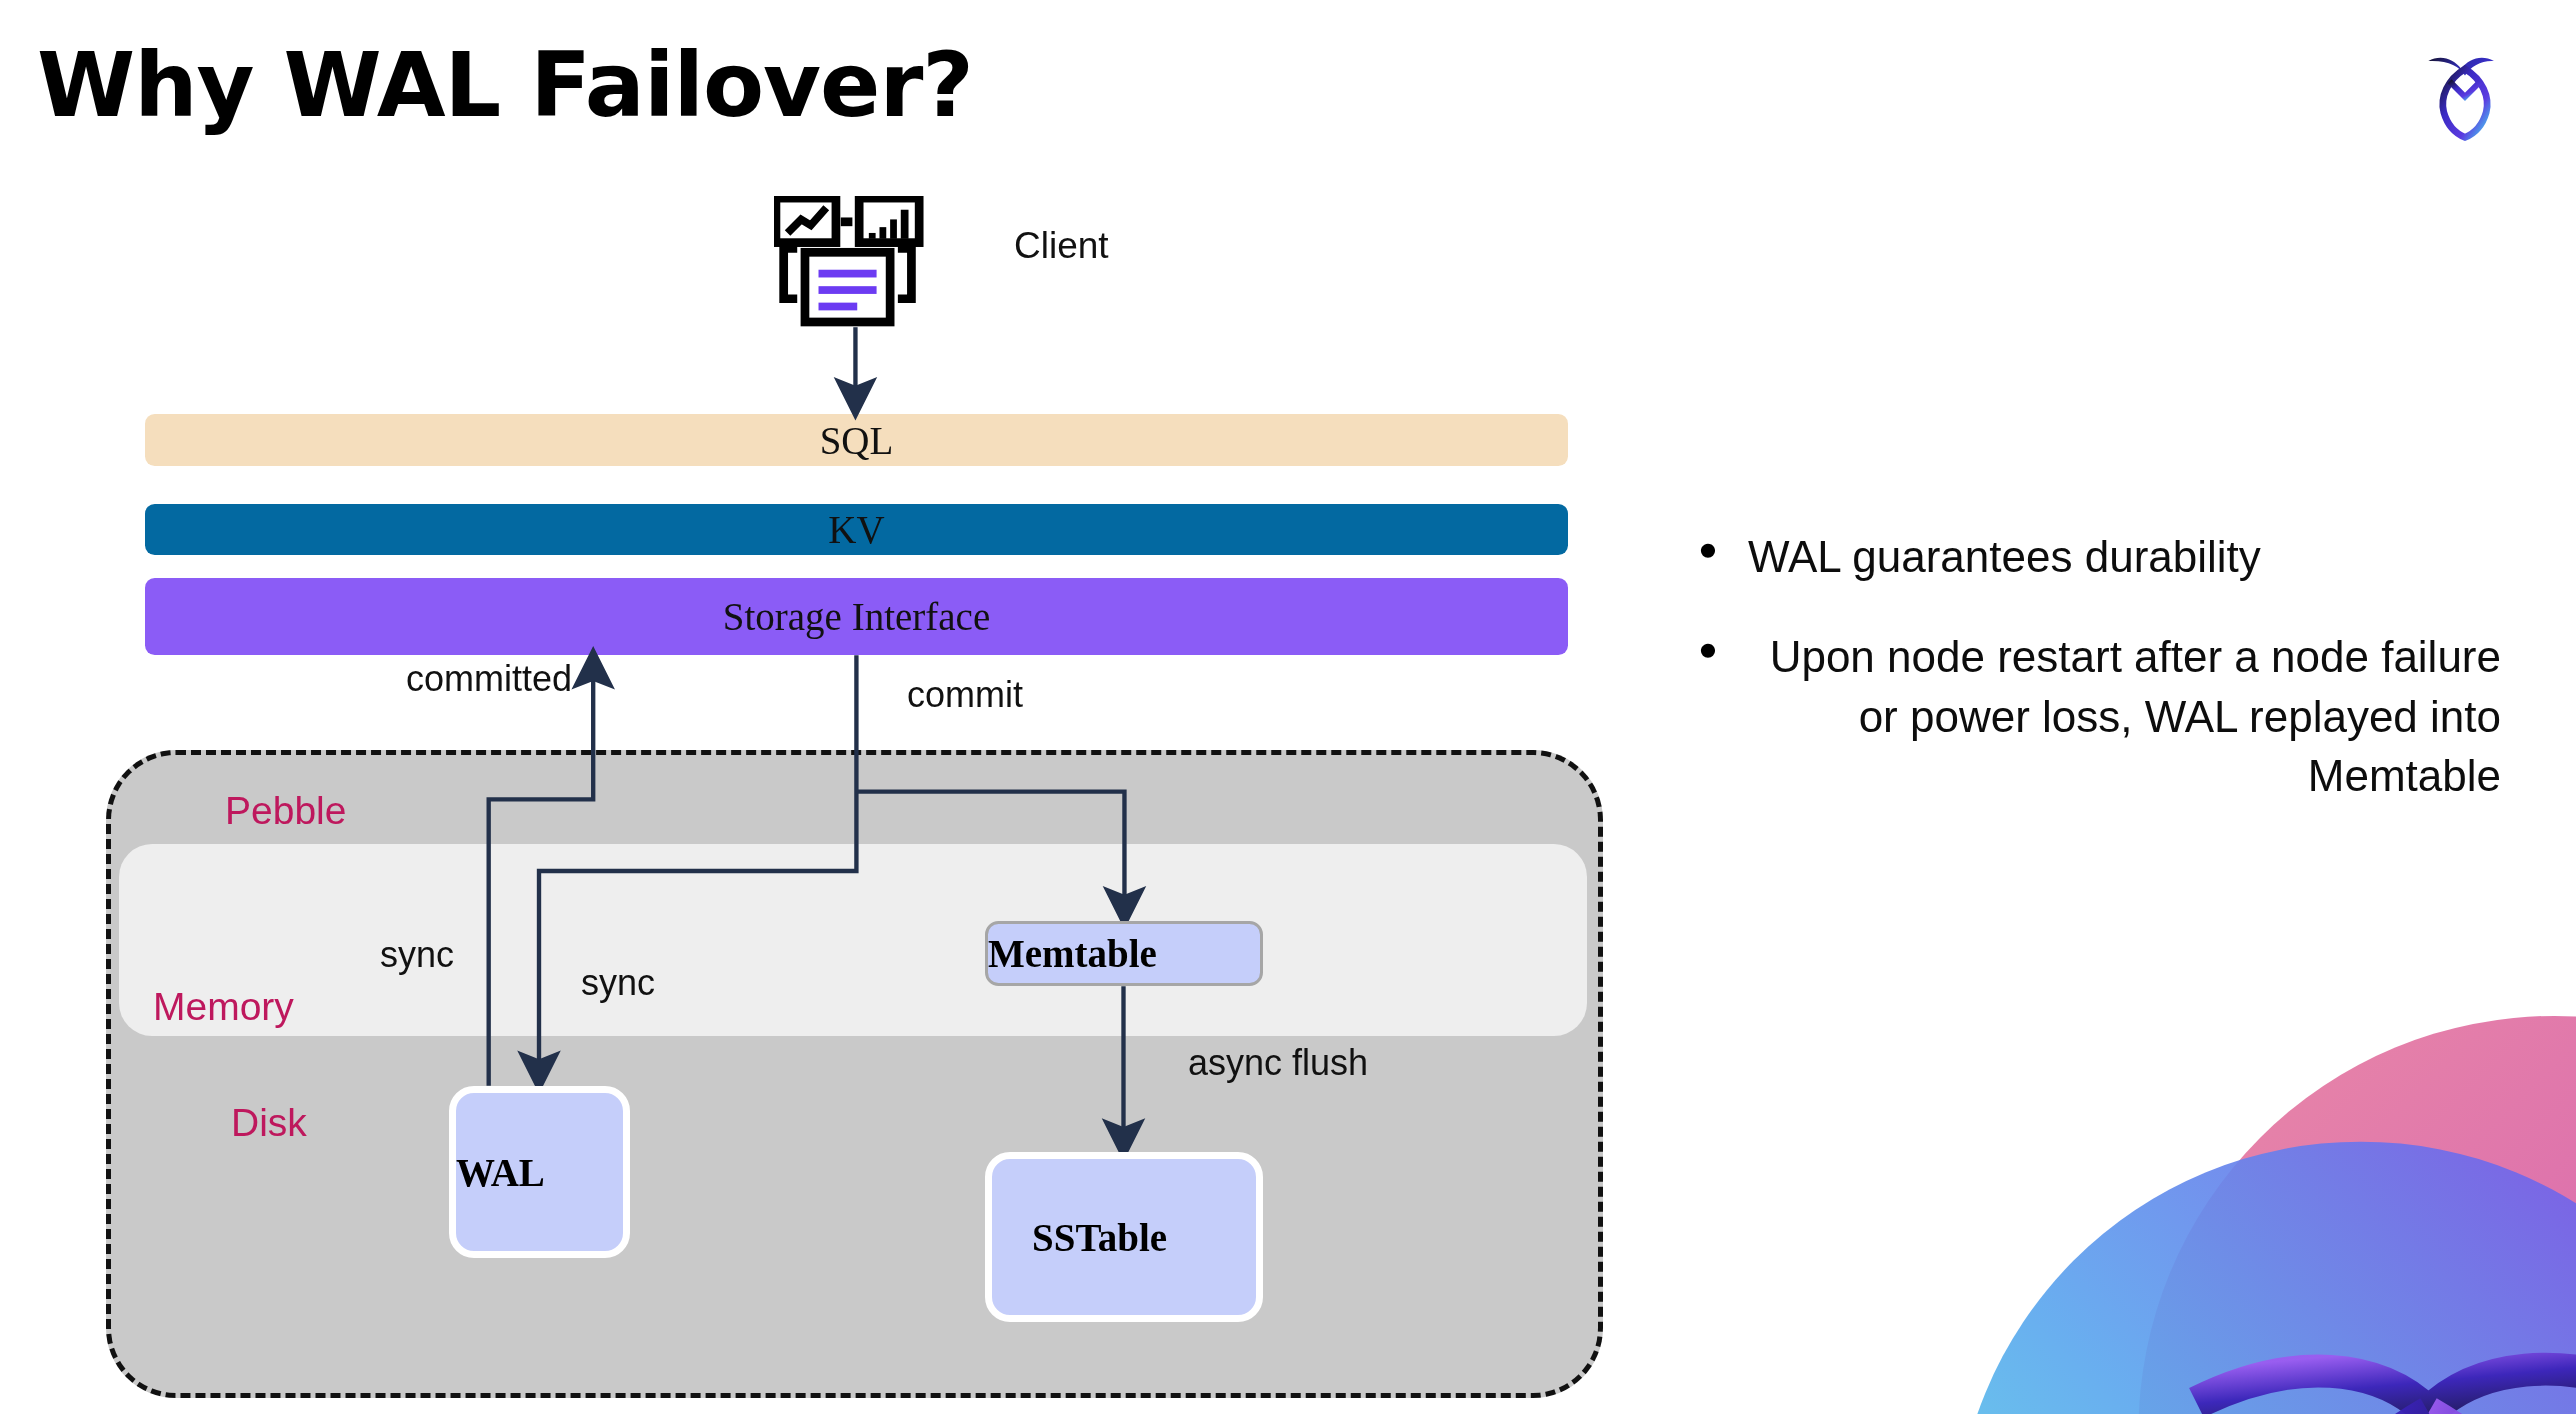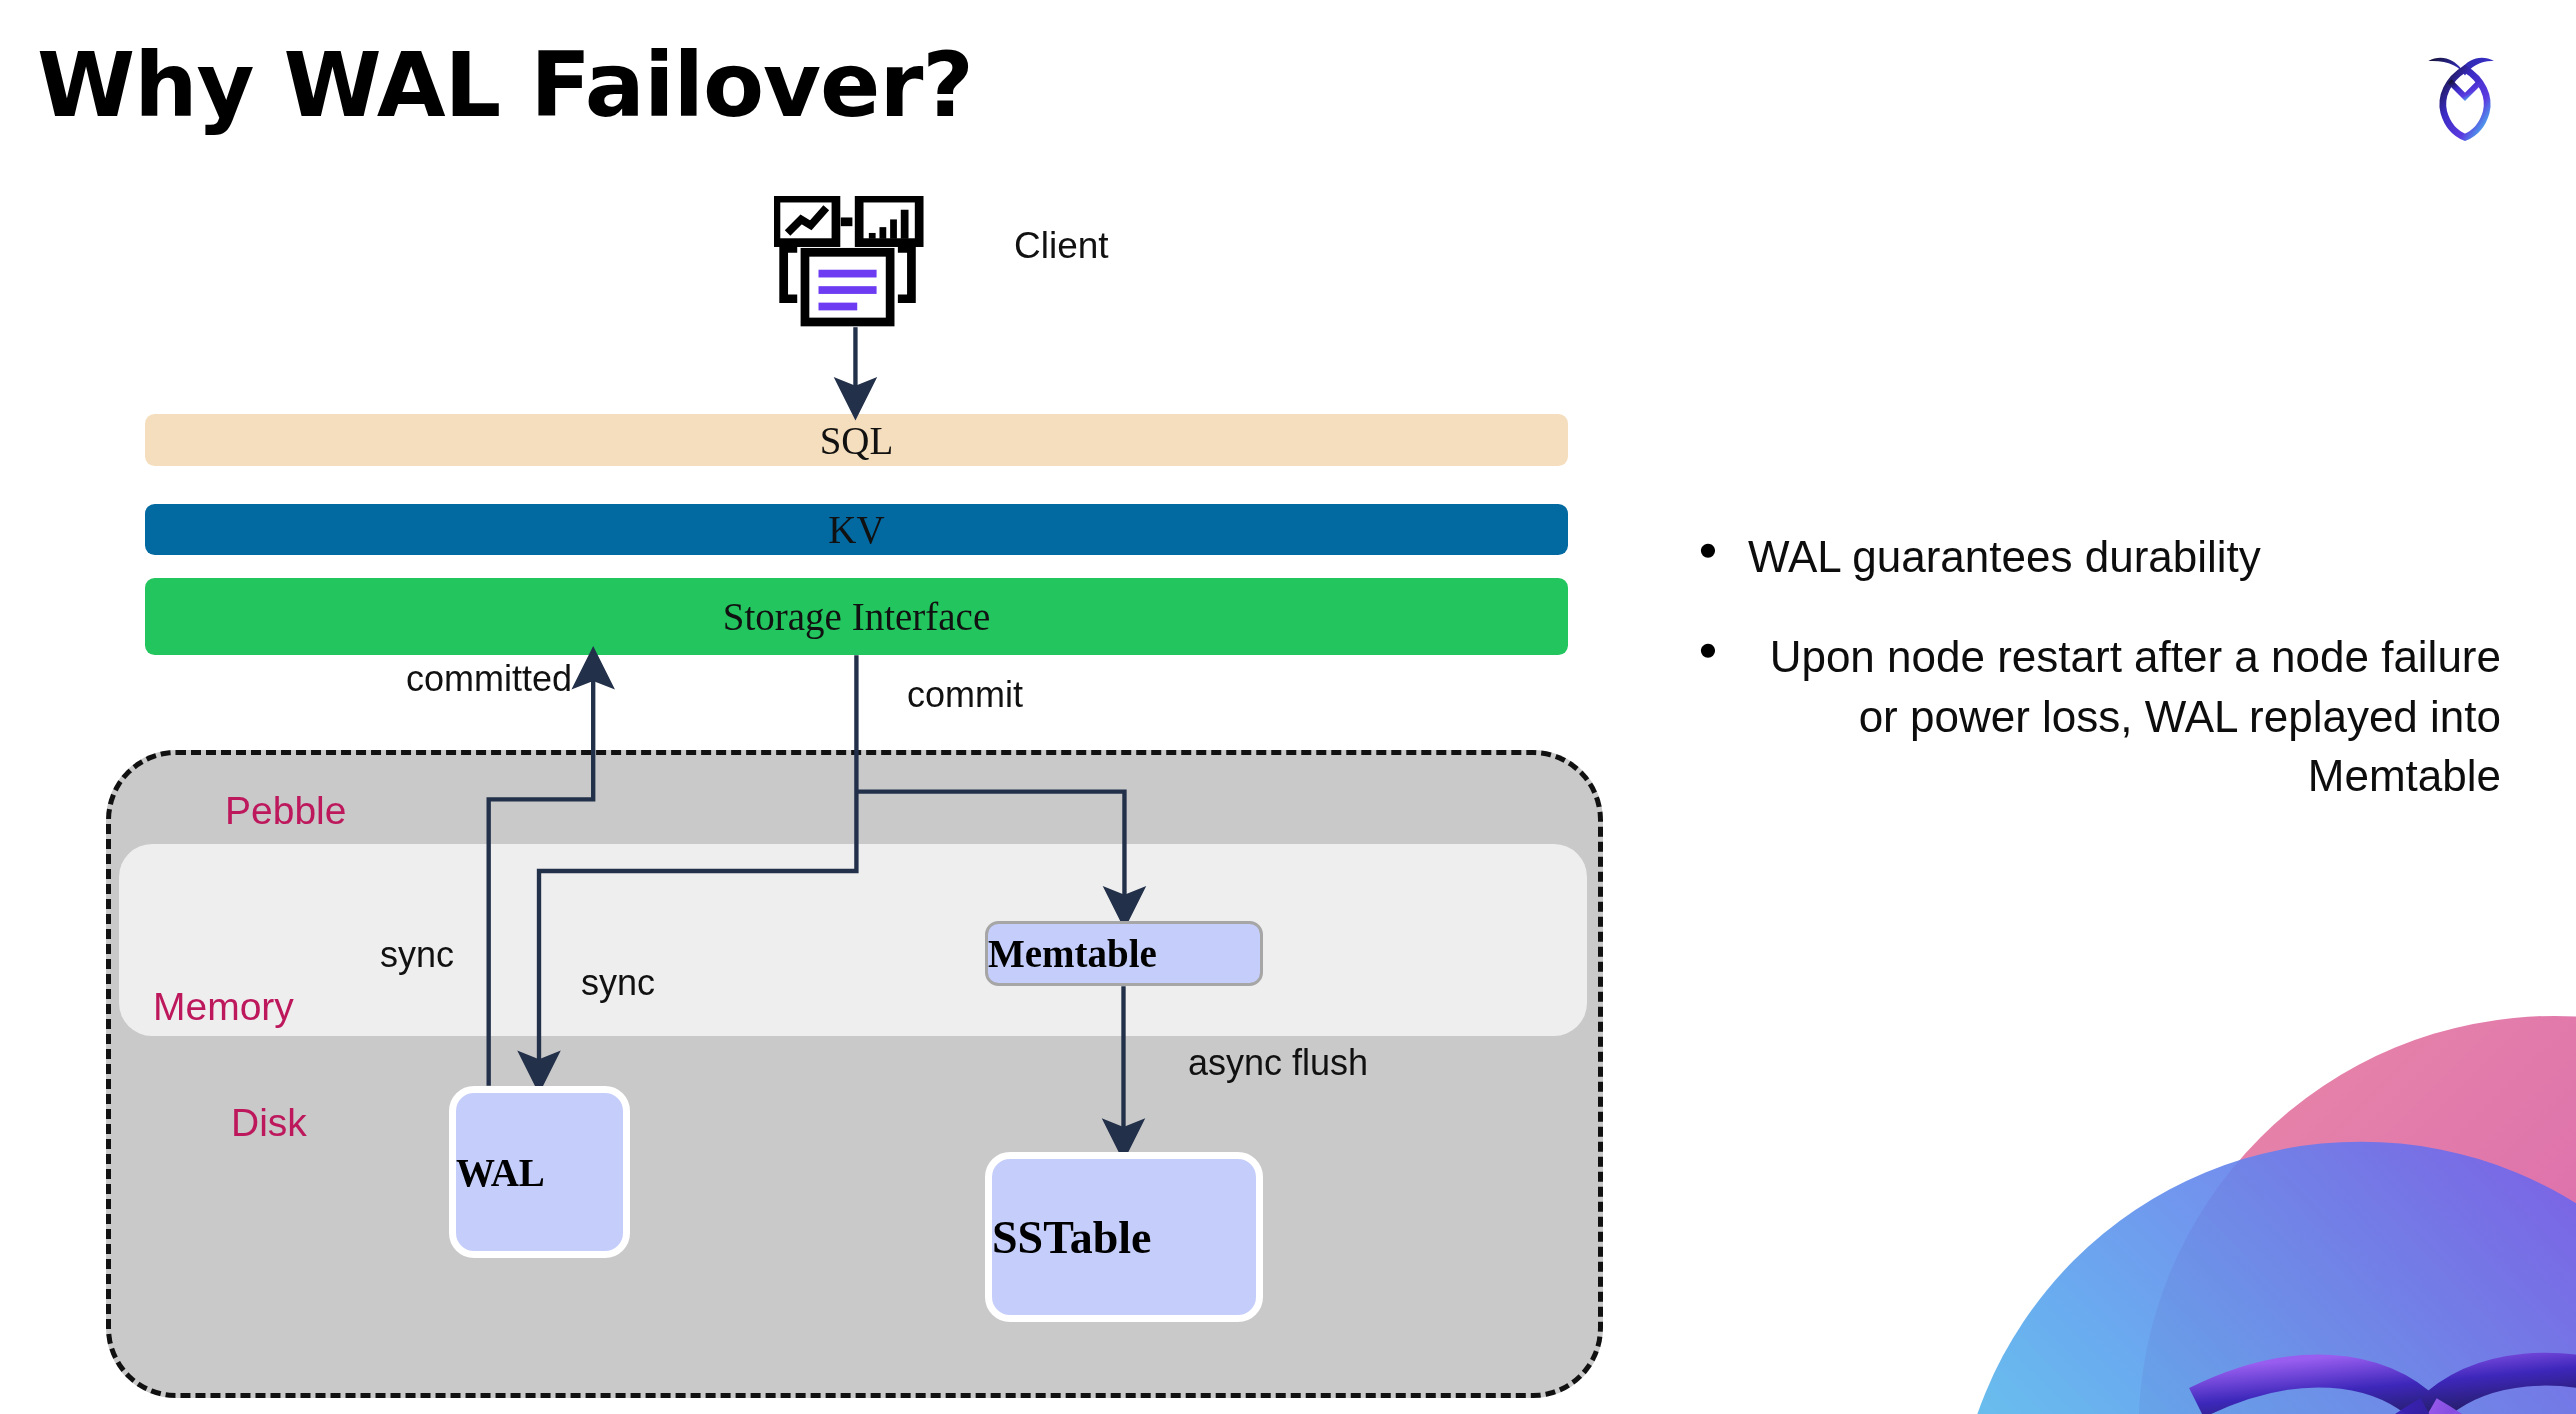--- a/index.html
+++ b/index.html
@@ -54,21 +54,21 @@
     border-radius: 9.7px;
     display: flex;
     align-items: center;
     justify-content: center;
     font-family: "Liberation Serif", serif;
     font-size: 39px;
     color: #111111;
   }
   #bar-sql { left:145px; top:414px; width:1423px; height:52px; background:#F5DEBD; }
   #bar-kv  { left:145px; top:504px; width:1423px; height:51px; background:#0369a1; }
-  #bar-si  { left:145px; top:578px; width:1423px; height:77px; background:#22c55e; }
+  #bar-si  { left:145px; top:578px; width:1423px; height:77px; background:#8b5cf6; }
 
   #pebble-box {
     position: absolute;
     left: 106px; top: 750px;
     width: 1497px; height: 648px;
     background: #C9C9C9;
     border: 5.8px dashed #111111;
     border-radius: 70px;
     box-sizing: border-box;
   }
@@ -105,21 +105,21 @@
   #node-memtable {
     left:985px; top:921px; width:278px; height:65px;
     border: 3.9px solid #A6A6A6; border-radius: 13.5px; font-size: 39px;
   }
   #node-wal {
     left:449px; top:1086px; width:181px; height:172px;
     border: 7.7px solid #FFFFFF; border-radius: 25px; font-size: 39px;
   }
   #node-sstable {
     left:985px; top:1152px; width:278px; height:170px;
-    border: 7.7px solid #FFFFFF; border-radius: 25px; font-size: 46px;
+    border: 7.7px solid #FFFFFF; border-radius: 25px; font-size: 39px; padding-left: 40px;
   }
 
   .edge-label {
     position: absolute;
     font-family: "Liberation Sans", sans-serif;
     font-size: 36px;
     color: #111111;
     white-space: nowrap;
   }
   #lbl-committed  { left:406px;  top:658px; }

